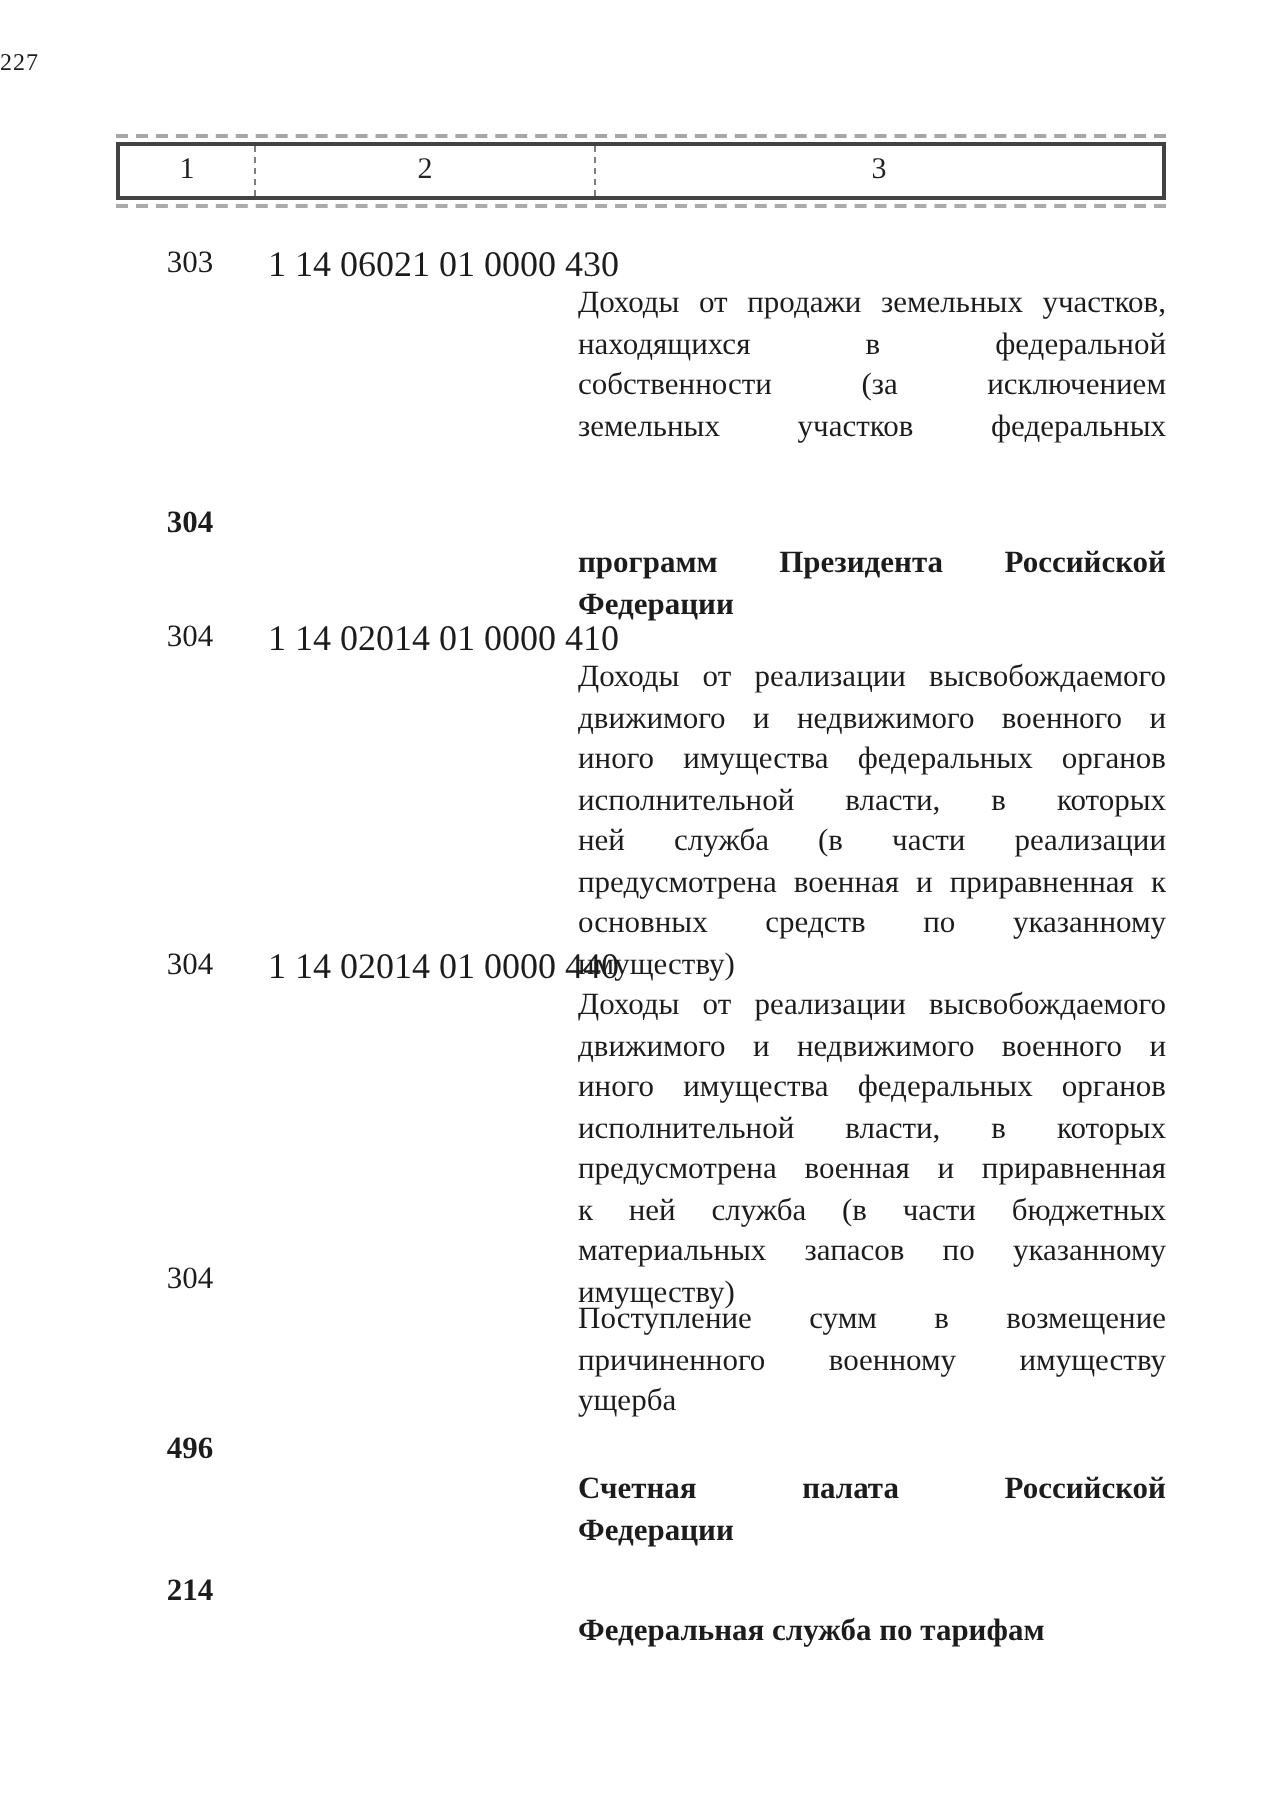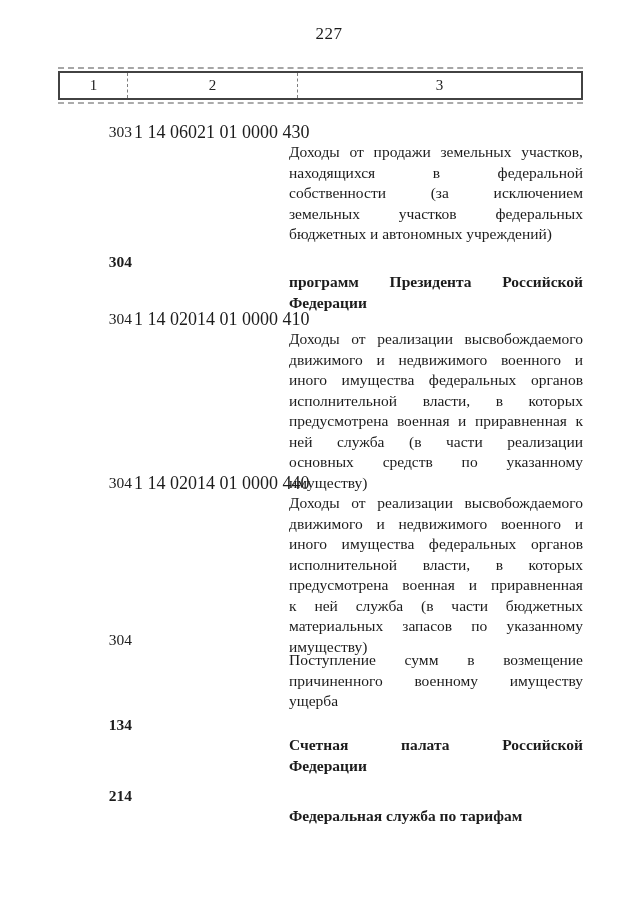--- a/index.html
+++ b/index.html
@@ -11,24 +11,23 @@
     background: #ffffff;
     font-family: "Liberation Serif", "DejaVu Serif", serif;
     color: #1c1c1c;
     overflow: hidden;
   }
   .page-number {
     position: absolute;
     top: 24px;
     left: 0;
     width: 618px;
-    text-align: center;
-    font-size: 17px;
+    text-align: left;
+    font-size: 12px;
     letter-spacing: 0.5px;
-    margin-left: 20px;
   }
   
   .thead {
     position: absolute;
     left: 58px;
     top: 71px;
     width: 525px;
     height: 29px;
     display: flex;
     border: 2px solid #424242;
@@ -64,21 +63,21 @@
     left: 58px;
     width: 525px;
     font-size: 15.5px;
     line-height: 20.5px;
   }
   .trow.bold { font-weight: 700; }
   .trow .c1 {
     position: absolute;
     left: 0; top: 0;
     width: 74px;
-    text-align: right;
+    text-align: center;
   }
   .trow .c2 {
     position: absolute;
     left: 76px; top: 0;
     width: 158px;
     font-size: 18px;
     white-space: nowrap;
   }
   .trow .c3 {
     margin-left: 231px;
@@ -102,41 +101,40 @@
 
   <div>
       <div class="trow" style="top: 122px;">
         <div class="c1">303</div>
         <div class="c2">1 14 06021 01 0000 430</div>
         <div class="c3">
           <div class="line">Доходы от продажи земельных участков,</div>
           <div class="line">находящихся в федеральной</div>
           <div class="line">собственности (за исключением</div>
           <div class="line">земельных участков федеральных</div>
-          <div class="line last">бюджетных и автономных учреждений)</div>
         </div>
       </div>
       <div class="trow bold" style="top: 252px;">
         <div class="c1">304</div>
         <div class="c2"></div>
         <div class="c3">
           <div class="line">программ Президента Российской</div>
           <div class="line last">Федерации</div>
         </div>
       </div>
       <div class="trow" style="top: 309px;">
         <div class="c1">304</div>
         <div class="c2">1 14 02014 01 0000 410</div>
         <div class="c3">
           <div class="line">Доходы от реализации высвобождаемого</div>
           <div class="line">движимого и недвижимого военного и</div>
           <div class="line">иного имущества федеральных органов</div>
           <div class="line">исполнительной власти, в которых</div>
+          <div class="line">ней служба (в части реализации</div>
           <div class="line">предусмотрена военная и приравненная к</div>
-          <div class="line">ней служба (в части реализации</div>
           <div class="line">основных средств по указанному</div>
           <div class="line last">имуществу)</div>
         </div>
       </div>
       <div class="trow" style="top: 473px;">
         <div class="c1">304</div>
         <div class="c2">1 14 02014 01 0000 440</div>
         <div class="c3">
           <div class="line">Доходы от реализации высвобождаемого</div>
           <div class="line">движимого и недвижимого военного и</div>
@@ -150,21 +148,21 @@
       </div>
       <div class="trow" style="top: 630px;">
         <div class="c1">304</div>
         <div class="c3">
           <div class="line">Поступление сумм в возмещение</div>
           <div class="line">причиненного военному имуществу</div>
           <div class="line last">ущерба</div>
         </div>
       </div>
       <div class="trow bold" style="top: 715px;">
-        <div class="c1">134</div>
+        <div class="c1">496</div>
         <div class="c2"></div>
         <div class="c3">
           <div class="line">Счетная палата Российской</div>
           <div class="line last">Федерации</div>
         </div>
       </div>
       <div class="trow bold" style="top: 786px;">
         <div class="c1">214</div>
         <div class="c2"></div>
         <div class="c3">

